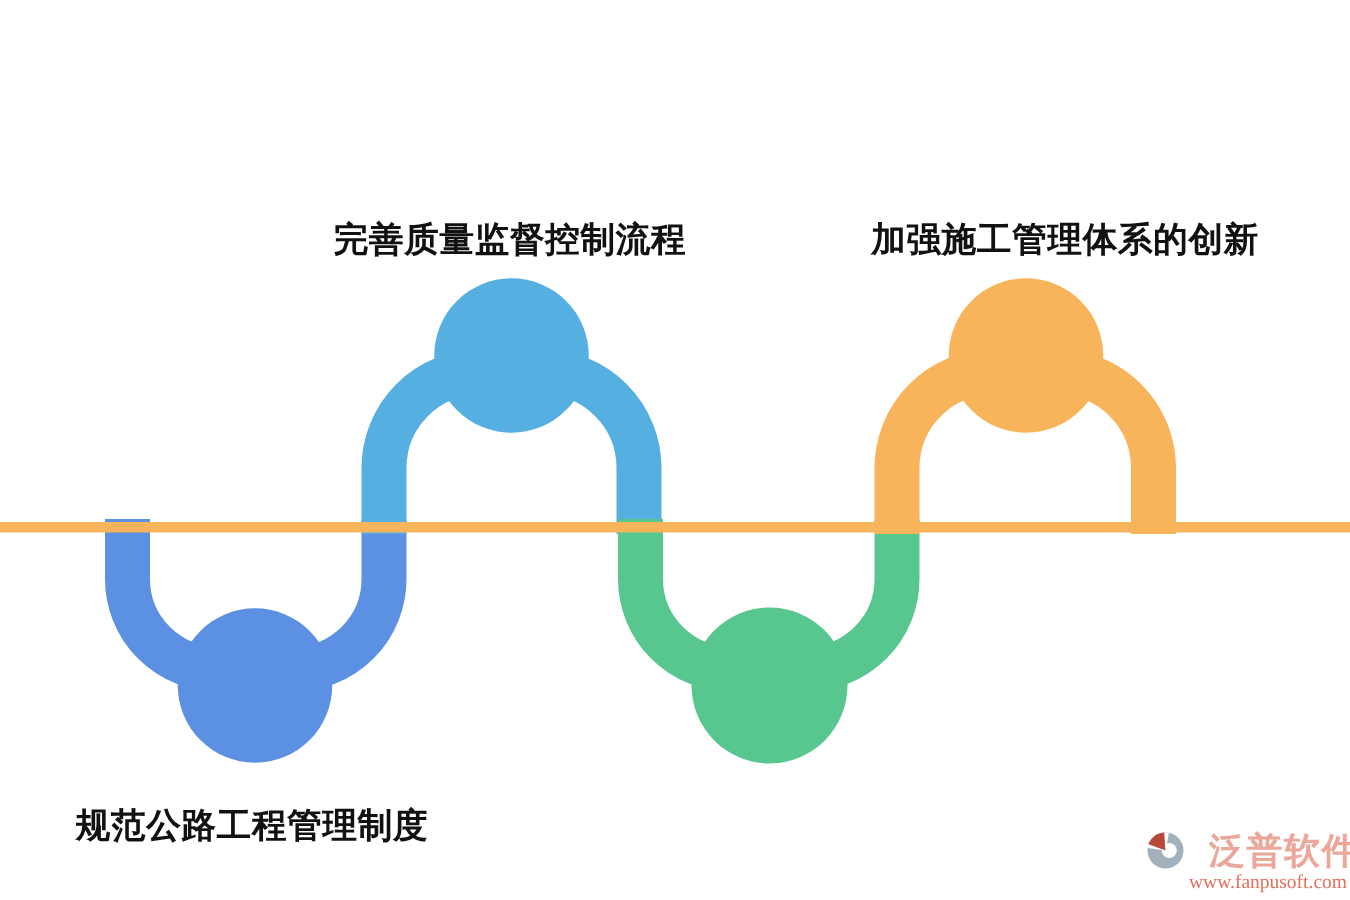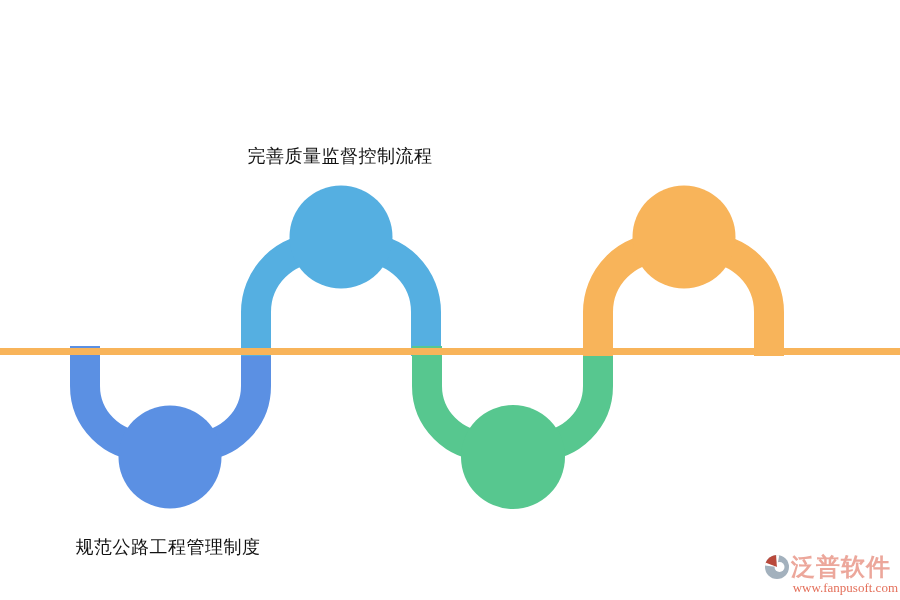--- a/index.html
+++ b/index.html
@@ -3,29 +3,29 @@
 <meta charset="utf-8">
 <style>
   html,body{margin:0;padding:0;background:#ffffff;}
   .stage{
     position:relative;width:900px;height:600px;background:#ffffff;
     overflow:hidden;font-family:"Liberation Sans",sans-serif;
   }
   .stage svg.wave{position:absolute;left:0;top:0;}
   .node-label{
     position:absolute;transform:translateX(-50%);
-    font-size:18px;font-weight:400;color:#111111;
+    font-size:23px;font-weight:700;color:#111111;
     white-space:nowrap;letter-spacing:0.5px;
   }
   .lbl-top-left{left:340px;top:144px;}
   .lbl-top-right{left:710px;top:144px;}
   .lbl-bottom-left{left:168px;top:519px;margin-top:16px;}
   .lbl-bottom-right{left:527px;top:519px;}
   .logo{position:absolute;left:764px;top:551px;width:134px;}
-  .logo-row{display:flex;align-items:center;gap:1px;text-align:right;}
+  .logo-row{display:flex;align-items:center;gap:16px;text-align:right;}
   .logo-mark{flex:0 0 auto;}
   .logo-name{
     font-size:24px;font-weight:700;letter-spacing:1px;white-space:nowrap;
   }
   .logo-url{
     font-family:"Liberation Serif",serif;font-size:13px;font-weight:400;
     text-align:right;margin-top:-3px;white-space:nowrap;
   }
 </style>
 </head>
@@ -42,20 +42,21 @@
 
     <circle cx="170" cy="457" r="51.5" fill="#5B90E3"></circle>
     <circle cx="341" cy="237" r="51.5" fill="#55AFE1"></circle>
     <circle cx="513" cy="457" r="52" fill="#57C78F"></circle>
     <circle cx="684" cy="237" r="51.5" fill="#F8B45A"></circle>
 
     <rect x="0" y="348" width="900" height="7" fill="#F8B45A"></rect>
   </svg>
 
   <div class="node-label lbl-top-left">完善质量监督控制流程</div>
+  <div class="node-label lbl-top-right">加强施工管理体系的创新</div>
   <div class="node-label lbl-bottom-left">规范公路工程管理制度</div>
 
   <div class="logo">
     <div class="logo-row">
       <svg class="logo-mark" width="26" height="26" viewBox="0 0 26 26">
         <circle cx="13" cy="13" r="12" fill="#A3B1BD"></circle>
         <circle cx="15.5" cy="13" r="5" fill="#ffffff"></circle>
         <path d="M13 13 L1.3 9.6 A12 12 0 0 1 12.6 1 Z" fill="#B9493B"></path>
         <path d="M13 13 L12.1 0.9 L15.3 1.2 Z" fill="#ffffff"></path>
         <path d="M13 13 L1.05 11.4 L1.3 8.6 Z" fill="#ffffff"></path>

